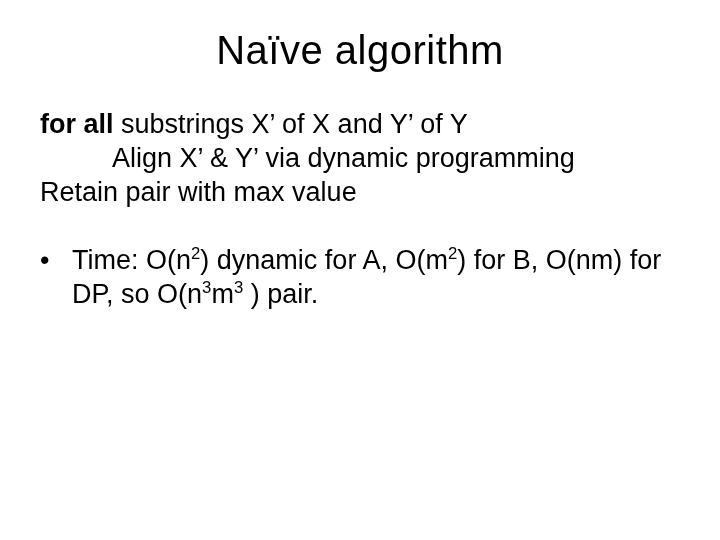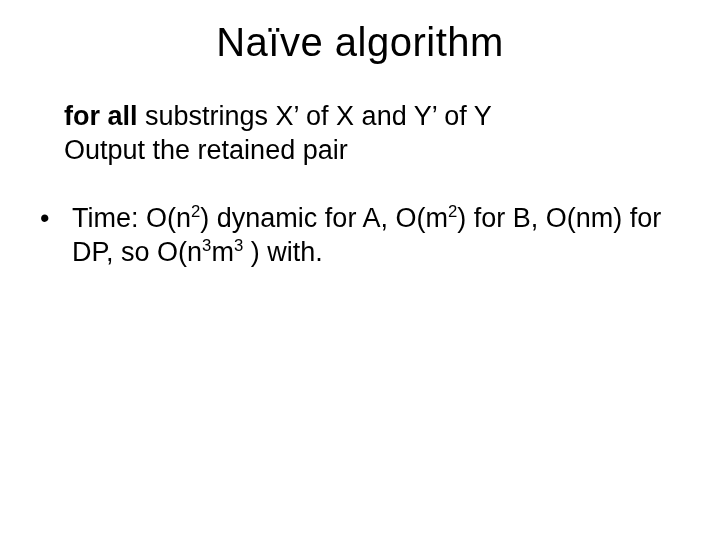--- a/index.html
+++ b/index.html
@@ -14,27 +14,27 @@
   .slide {
     width: 720px;
     height: 540px;
     box-sizing: border-box;
     padding: 20px 40px 20px 40px;
   }
   .title {
     text-align: center;
     font-size: 40px;
     font-weight: 400;
+    margin-top: 8px;
     margin-bottom: 34px;
     letter-spacing: 0.5px;
   }
   .body {
     font-size: 27px;
     line-height: 1.26;
-    margin-left: 24px;
   }
   .indent {
     padding-left: 72px;
   }
   .bullet-block {
     margin-top: 34px;
   }
   .bullet-row {
     display: flex;
     align-items: flex-start;
@@ -59,23 +59,24 @@
 </style>
 </head>
 <body>
 
 <div class="slide">
 
   <div class="title">Naïve algorithm</div>
 
   <div class="body">
     <div><b>for all</b><span> substrings X’ of X and Y’ of Y</span></div>
-    <div>Output the retained pair</div>
+    <div class="indent">Align X’ &amp; Y’ via dynamic programming</div>
+    <div>Retain pair with max value</div>
   </div>
 
   <div class="bullet-block">
     <div class="bullet-row">
       <div class="bullet-dot">•</div>
-      <div class="bullet-text"><span>Time: O(n</span><sup>2</sup><span>) dynamic for A, O(m</span><sup>2</sup><span>) for B, O(nm) for DP, so O(n</span><sup>3</sup><span>m</span><sup>3</sup><span> ) with.</span></div>
+      <div class="bullet-text"><span>Time: O(n</span><sup>2</sup><span>) dynamic for A, O(m</span><sup>2</sup><span>) for B, O(nm) for DP, so O(n</span><sup>3</sup><span>m</span><sup>3</sup><span> ) pair.</span></div>
     </div>
   </div>
 
 </div>
 
 </body></html>

